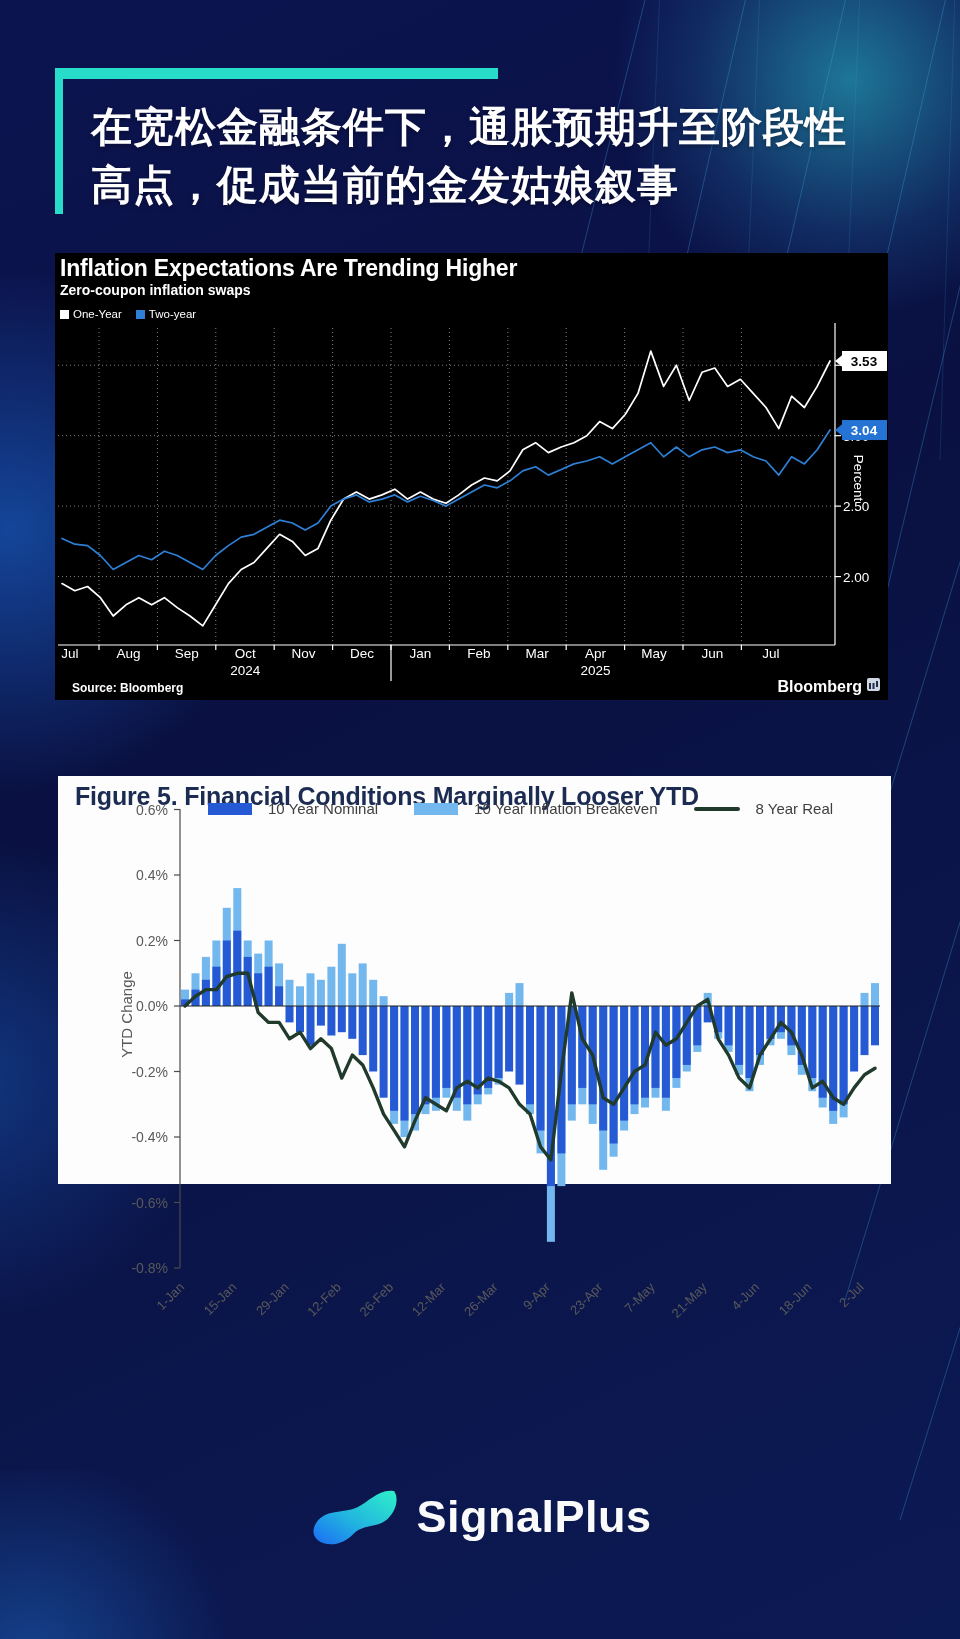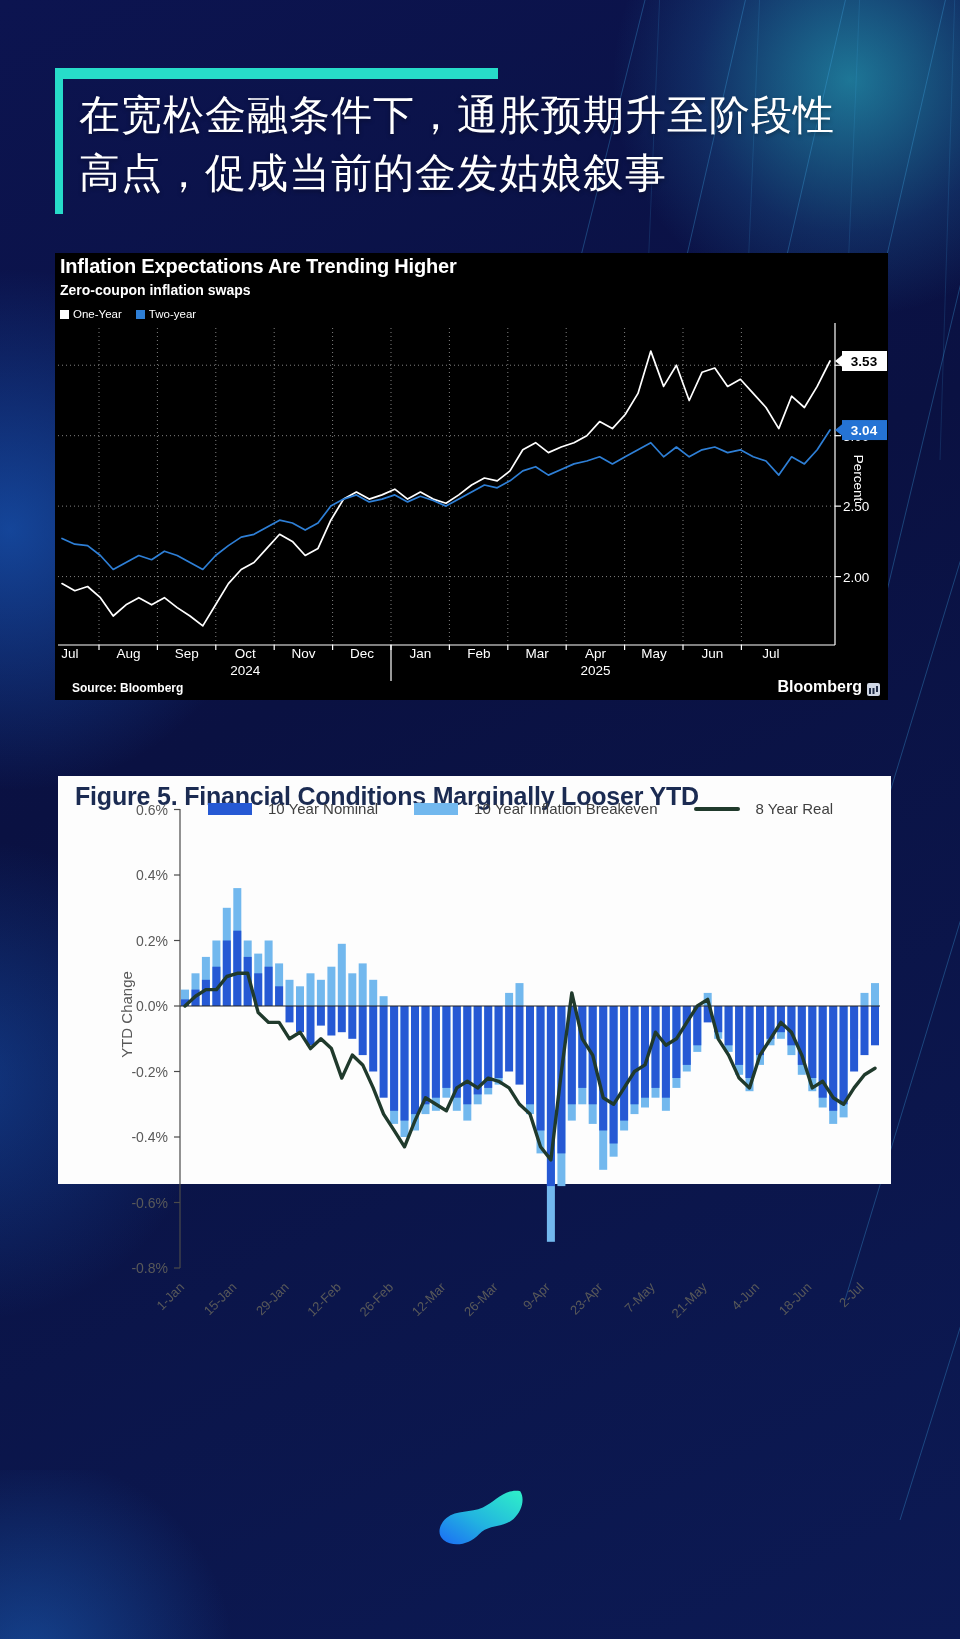--- a/index.html
+++ b/index.html
@@ -17,37 +17,37 @@
     background:radial-gradient(circle,rgba(30,120,235,.35) 0%,rgba(30,120,235,.1) 50%,rgba(0,0,0,0) 72%);}
   .glow-bl{left:-180px;top:1470px;width:420px;height:380px;
     background:radial-gradient(circle,rgba(35,130,235,.4) 0%,rgba(35,130,235,.12) 50%,rgba(0,0,0,0) 72%);}
   #deco{position:absolute;left:0;top:0;pointer-events:none;}
 
   
   .header{position:absolute;left:55px;top:66px;width:830px;}
   .accent-top{position:absolute;left:3px;top:2px;width:440px;height:11px;background:#27dcc9;}
   .accent-left{position:absolute;left:0px;top:2px;width:8px;height:146px;background:#27dcc9;}
   .page-title{
-    position:absolute;left:24px;top:20px;width:786px;margin:0;
-    color:#ffffff;font-size:41px;font-weight:400;line-height:1.42;letter-spacing:1px;
+    position:absolute;left:24px;top:20px;width:786px;margin:12px;
+    color:#ffffff;font-size:41px;font-weight:700;line-height:1.42;letter-spacing:1px;
     word-break:break-all;text-shadow:0 2px 4px rgba(0,0,0,.35);
   }
 
   
   .bbg-panel{position:absolute;left:55px;top:253px;width:833px;height:447px;background:#000;}
-  .bbg-title{position:absolute;left:5px;top:2px;margin:0;color:#fff;font-size:20px;font-weight:bold;letter-spacing:-.2px;}
+  .bbg-title{position:absolute;left:5px;top:2px;margin:0;color:#fff;font-size:23px;font-weight:bold;letter-spacing:-.2px;}
   .bbg-subtitle{position:absolute;left:5px;top:29px;margin:0;color:#fff;font-size:14px;font-weight:bold;}
   .bbg-legend{position:absolute;left:5px;top:55px;display:flex;align-items:center;gap:14px;color:#fff;font-size:11.5px;}
   .bbg-legend .li{display:flex;align-items:center;gap:4px;}
   .sw{width:9px;height:9px;display:inline-block;}
   .sw-white{background:#ffffff;}
   .sw-blue{background:#2e7fd6;}
   #bbg-plot{position:absolute;left:0;top:0;}
   .bbg-source{position:absolute;left:5px;bottom:5px;color:#fff;font-size:12px;font-weight:bold;margin-left:12px;}
-  .bbg-brand{position:absolute;right:8px;bottom:4px;display:flex;align-items:flex-end;gap:5px;color:#fff;font-size:16px;font-weight:bold;}
+  .bbg-brand{position:absolute;right:8px;bottom:4px;display:flex;align-items:flex-start;gap:5px;color:#fff;font-size:16px;font-weight:bold;}
   .bbg-icon{width:13px;height:13px;background:#cfd6e4;border-radius:2px;position:relative;display:inline-block;}
   .bbg-icon::before{content:"";position:absolute;left:2px;bottom:2px;width:2px;height:6px;background:#202b45;box-shadow:3.5px 0 0 #202b45,7px -2px 0 #202b45;}
 
   svg text{font-family:"Liberation Sans",sans-serif;}
   .grid{stroke:rgba(255,255,255,.5);stroke-width:1;stroke-dasharray:1 3;}
   .axis{stroke:#ffffff;stroke-width:1.2;}
   .btick{fill:#ffffff;font-size:13.5px;}
   .bmonth{fill:#ffffff;font-size:13.5px;}
   .bbadge{font-size:13.5px;font-weight:bold;}
   .bpercent{fill:#ffffff;font-size:13.5px;}
@@ -380,15 +380,16 @@
     <svg width="92" height="62" viewBox="0 0 96 64">
       <defs>
         <linearGradient id="lg" x1="1" y1="0" x2="0" y2="1">
           <stop offset="0" stop-color="#2ff0c8"></stop>
           <stop offset="0.55" stop-color="#22b4e0"></stop>
           <stop offset="1" stop-color="#1b6cf5"></stop>
         </linearGradient>
       </defs>
       <path fill="url(#lg)" d="M90 5 C74 2 64 16 51 22 C38 28 24 24 13 33 C5 40 3 50 10 56 C20 64 37 61 47 50 C57 39 72 44 83 34 C92 26 95 13 90 5 Z"></path>
     </svg>
+    <span class="logo-word">SignalPlus</span>
   </div>
 
 </div>
 
 </body></html>

